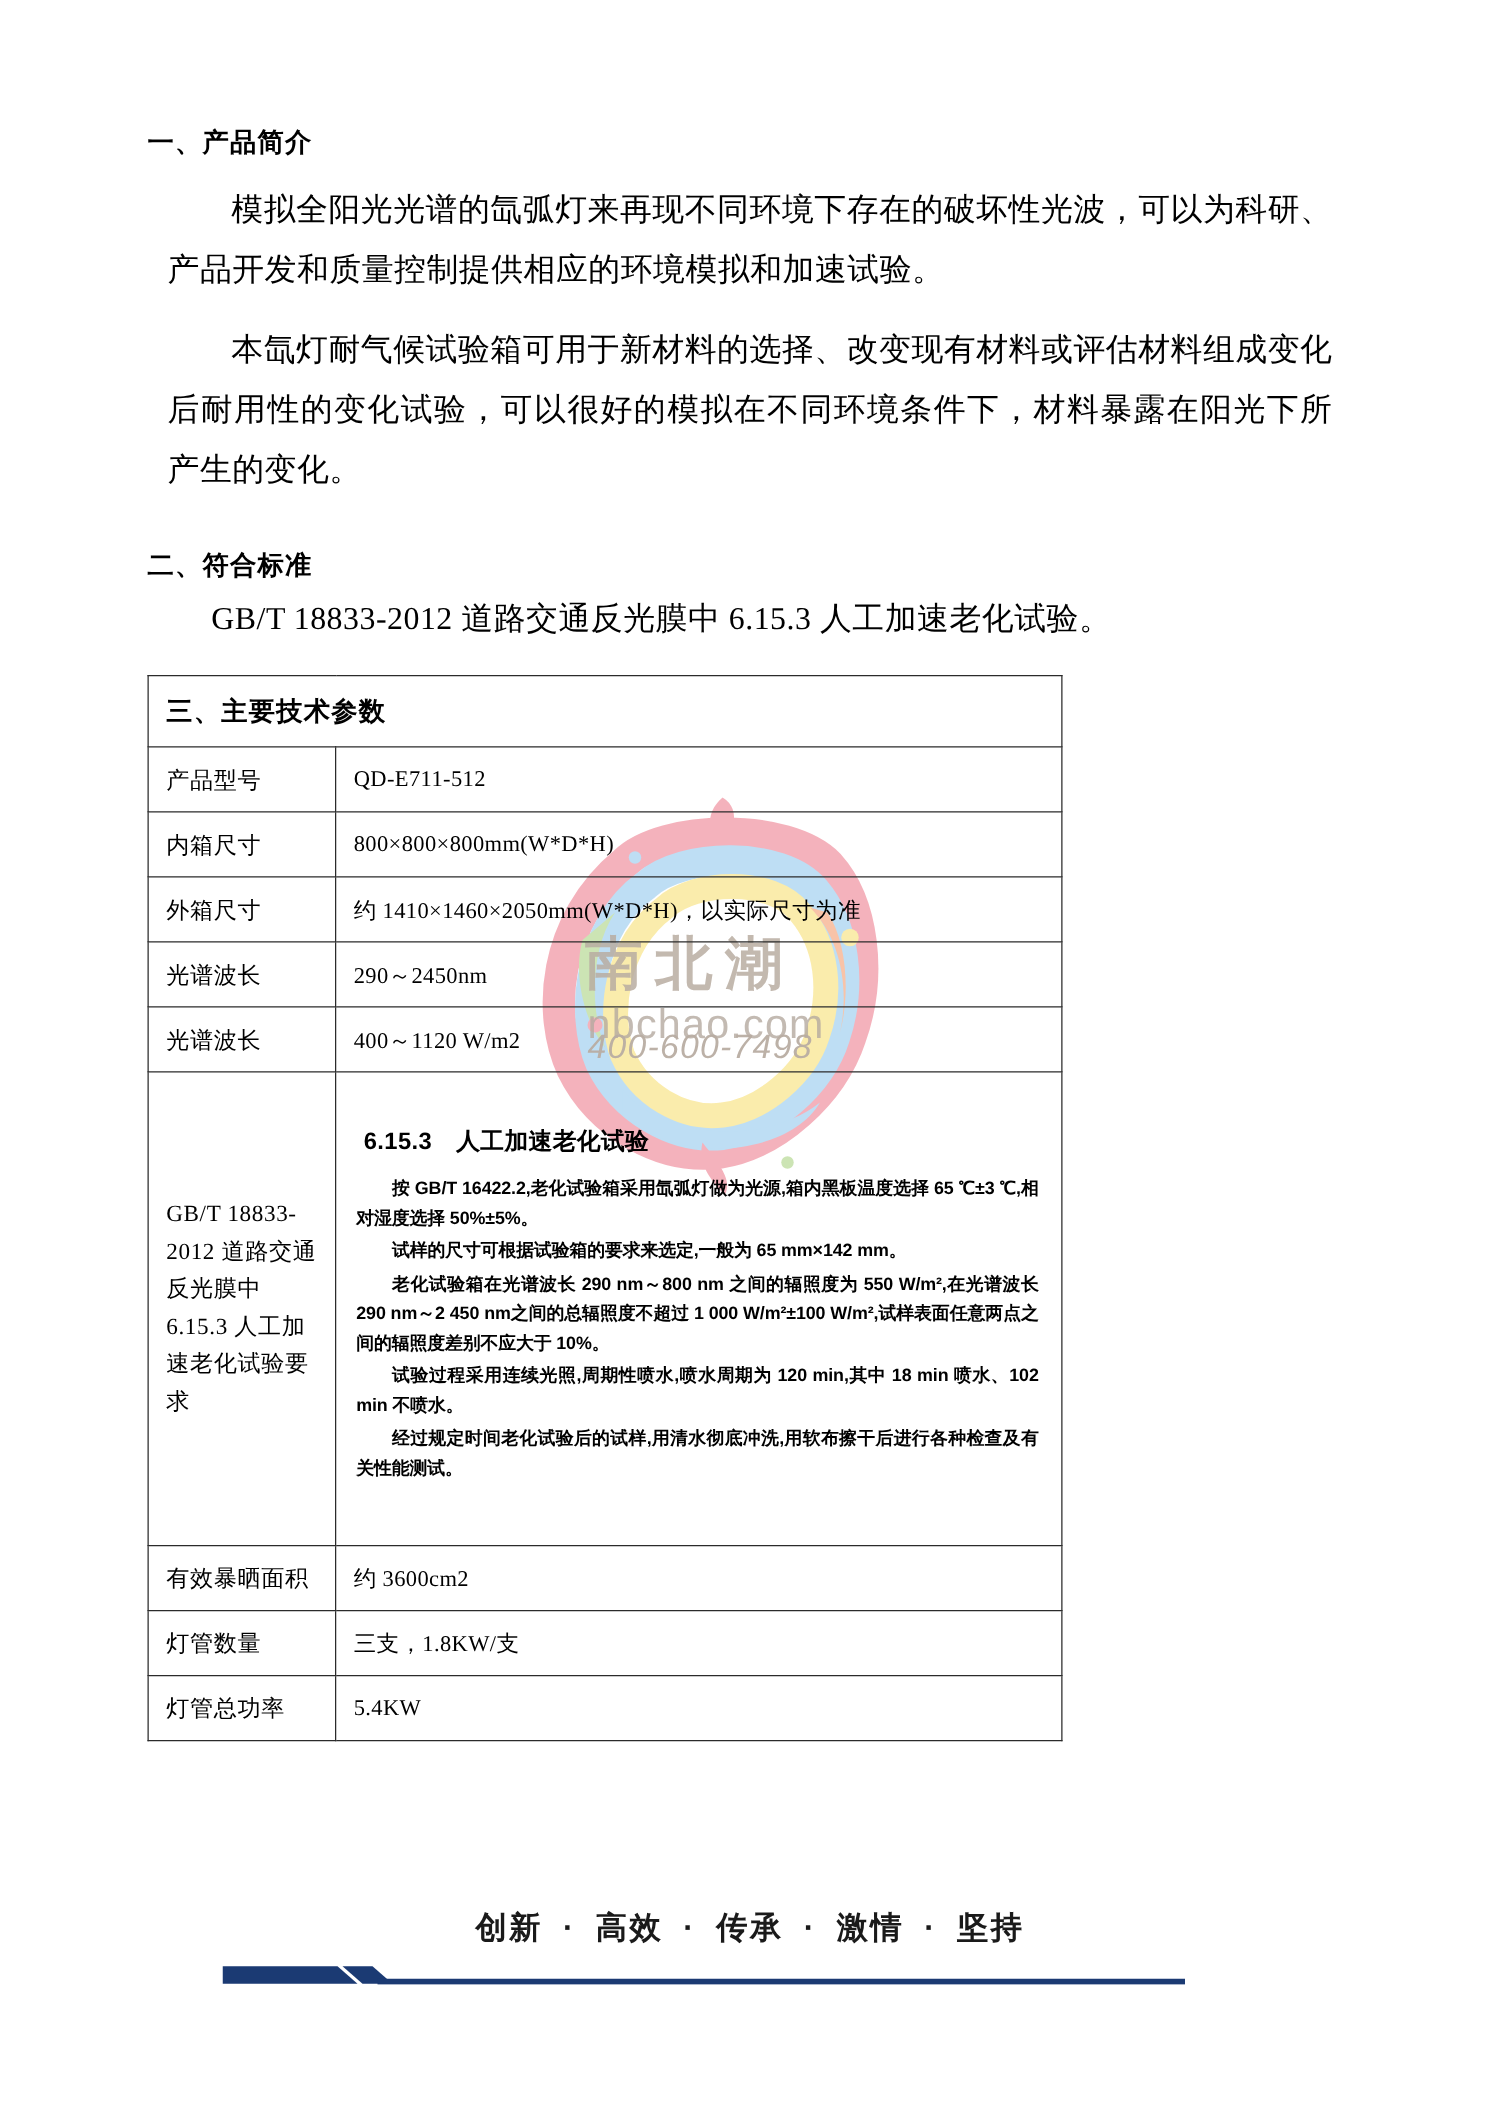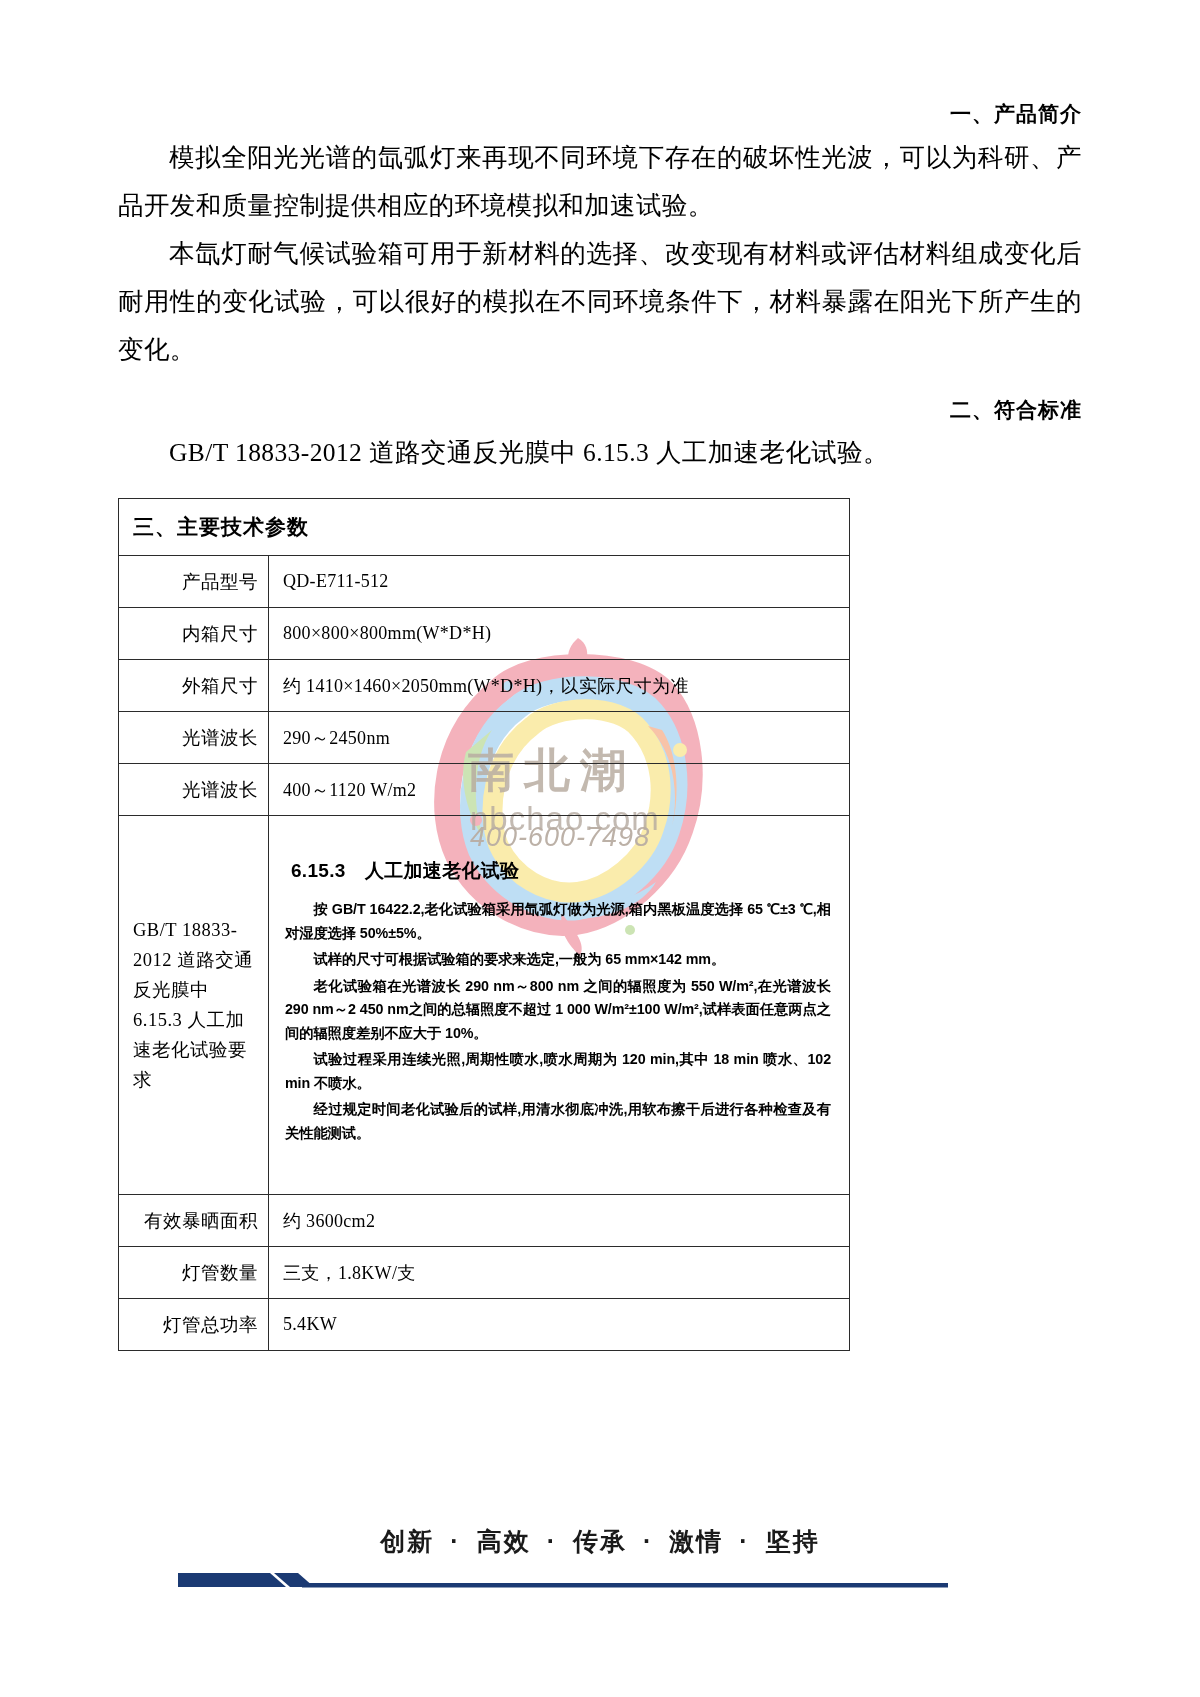--- a/index.html
+++ b/index.html
@@ -70,27 +70,26 @@
     font-style: italic;
   }
 
   
   h2.sec-title {
     font-family: "Liberation Sans", sans-serif;
     font-weight: bold;
     font-size: 21px;
     margin: 0 0 6px 0;
     letter-spacing: 1px;
-    text-align: right;
   }
   .para {
     font-size: 25.5px;
     line-height: 48px;
     text-indent: 2em;
-    margin: 0;
+    margin: 16px;
     text-align: justify;
     letter-spacing: .4px;
   }
   .sec-gap { height: 22px; }
   .std-line {
     font-size: 25.5px;
     line-height: 46px;
     text-indent: 2em;
     margin: 0;
     letter-spacing: .4px;
@@ -113,21 +112,20 @@
     font-weight: bold;
     font-size: 21px;
     padding: 14px 12px 14px 14px;
     letter-spacing: 1px;
   }
   td.lbl {
     width: 150px;
     font-size: 18.5px;
     padding: 13px 10px 13px 14px;
     letter-spacing: .5px;
-    text-align: right;
   }
   td.val {
     font-size: 18px;
     padding: 13px 10px 13px 14px;
     letter-spacing: .3px;
   }
   td.lbl-tall {
     width: 150px;
     font-size: 18.5px;
     padding: 10px 10px 10px 14px;

